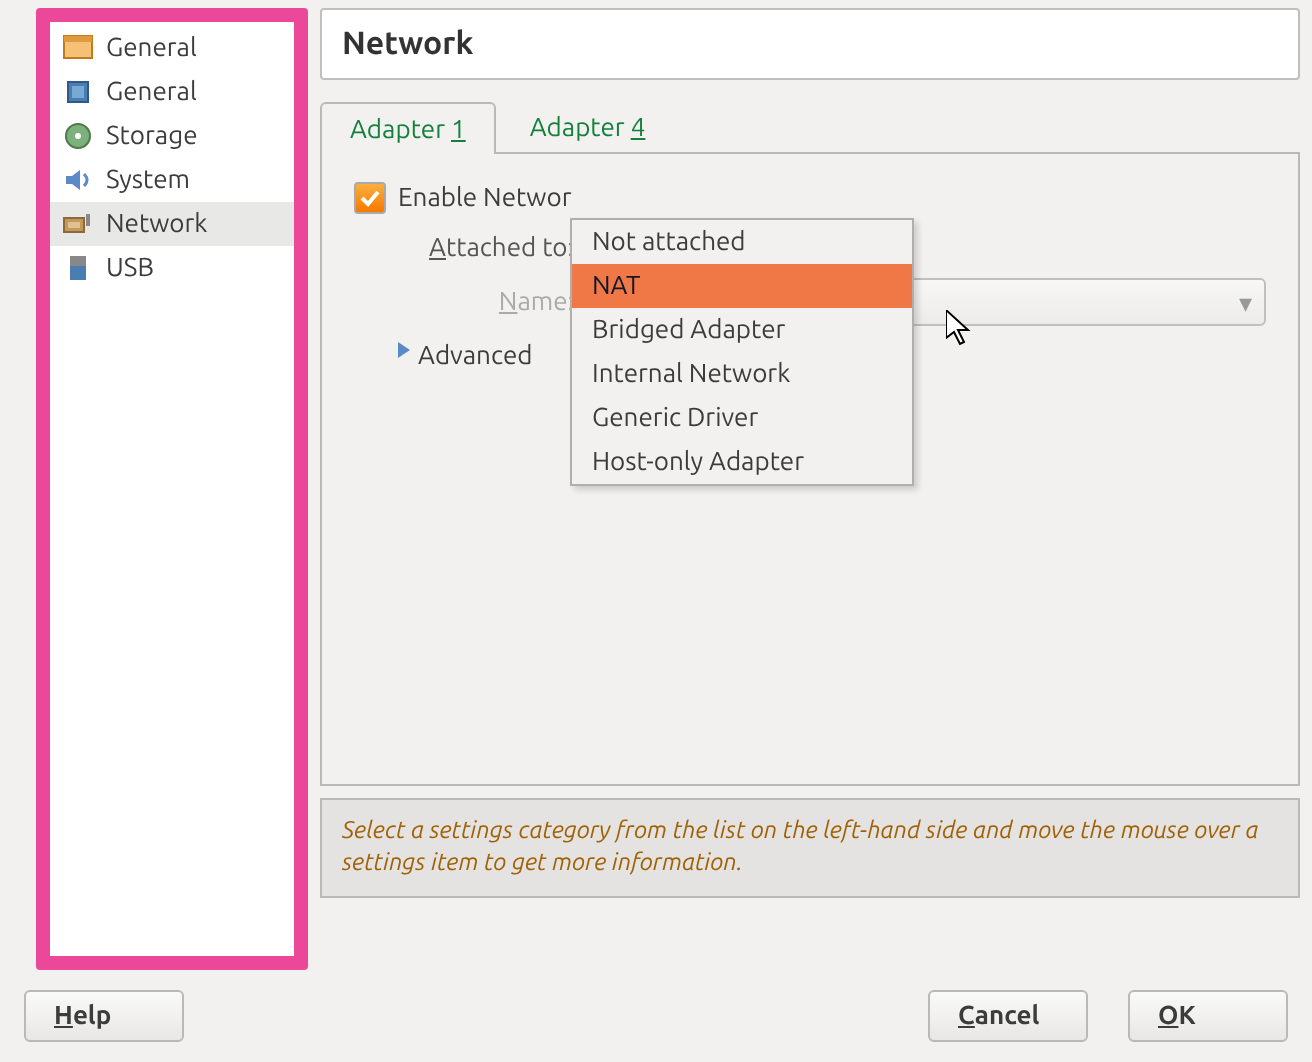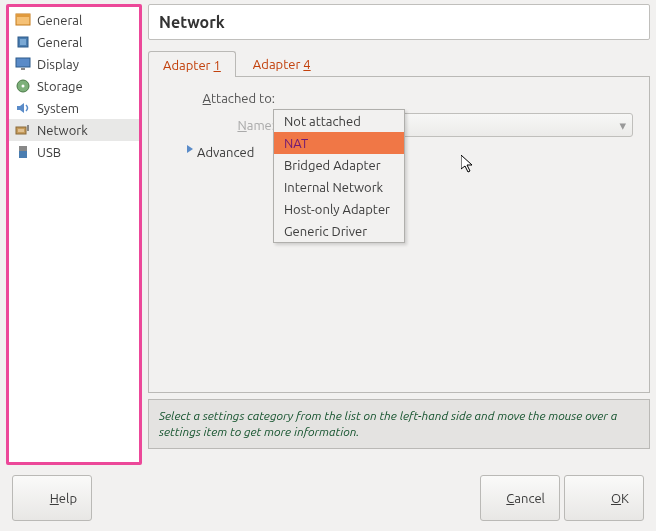--- a/index.html
+++ b/index.html
@@ -1,50 +1,50 @@
 <!DOCTYPE html>
 <html><head>
 <meta charset="utf-8">
 <style>
 * { box-sizing: border-box; margin: 0; padding: 0; font-family: "Ubuntu", "Segoe UI", sans-serif; font-size: 13px; }
 body { background: #f2f1f0; width: 656px; height: 531px; overflow: hidden; color: #3c3c3c; }
 .window { display: flex; flex-direction: column; height: 100%; }
 .content { display: flex; flex: 1; padding: 4px 6px 0 6px; gap: 6px; overflow: hidden; }
-.sidebar { width: 136px; background: #fff; border: 3px solid #ec4899; border-radius: 2px; padding: 2px 0; overflow: hidden; }
+.sidebar { width: 136px; background: #fff; border: 7px solid #ec4899; border-radius: 2px; padding: 2px 0; overflow: hidden; margin-left: 12px; }
 .sidebar-item { display: flex; align-items: center; gap: 6px; padding: 3px 6px; cursor: pointer; }
 .sidebar-item.active { background: #e8e8e7; }
 .sidebar-item .ico { width: 16px; height: 16px; display: flex; align-items: center; justify-content: center; }
 .sidebar-item .lbl { font-size: 13px; }
 .main { flex: 1; display: flex; flex-direction: column; gap: 8px; overflow: hidden; }
 .title-box { border: 1px solid #c0bfbc; background: #fff; border-radius: 2px; padding: 8px 10px; }
 .title-box h1 { font-size: 16px; font-weight: bold; color: #333; }
 .tabs { display: flex; border-bottom: 1px solid #bab9b6; margin-top: 2px; }
-.tab { padding: 6px 14px 5px; border: 1px solid transparent; border-bottom: none; border-radius: 3px 3px 0 0; cursor: pointer; color: #c2410c; margin-right: 2px; }
+.tab { padding: 6px 14px 5px; border: 1px solid transparent; border-bottom: none; border-radius: 3px 3px 0 0; cursor: pointer; color: #15803d; margin-right: 2px; }
 .tab .u { text-decoration: underline; }
 .tab.active { background: #f2f1f0; border-color: #bab9b6; position: relative; top: 1px; }
 .tab-page { border: 1px solid #bab9b6; border-top: none; background: #f2f1f0; padding: 14px 16px; flex: 0 0 auto; height: 316px; position: relative; }
 .row { display: flex; align-items: center; margin-bottom: 10px; }
 .check { width: 16px; height: 16px; border: 1px solid #aaa; border-radius: 2px; background: linear-gradient(#fcaf3e,#f57900); display: flex; align-items: center; justify-content: center; margin-right: 6px; }
 .check svg { width: 12px; height: 12px; }
 .form-row { display: flex; align-items: center; margin-bottom: 8px; }
 .form-label { width: 96px; text-align: right; padding-right: 8px; color: #555; }
 .form-label.muted { color: #aaa; }
 .form-label .u { text-decoration: underline; }
 .combo { flex: 1; height: 24px; border: 1px solid #c0bfbc; border-radius: 3px; background: linear-gradient(#f7f7f6,#ecebe9); display: flex; align-items: center; justify-content: flex-end; padding: 0 6px; color: #999; }
 .disclosure { display: flex; gap: 4px; margin-top: 2px; cursor: pointer; }
 .disclosure .tri { width: 0; height: 0; border-top: 4px solid transparent; border-bottom: 4px solid transparent; border-left: 6px solid #5a8bc8; }
-.dropdown { position: absolute; top: 32px; left: 124px; width: 132px; background: #f2f1f0; border: 1px solid #b0afac; box-shadow: 2px 2px 3px rgba(0,0,0,0.15); z-index: 10; }
+.dropdown { position: absolute; top: 32px; left: 124px; width: 172px; background: #f2f1f0; border: 1px solid #b0afac; box-shadow: 2px 2px 3px rgba(0,0,0,0.15); z-index: 10; }
 .dropdown-item { padding: 4px 10px; cursor: pointer; }
-.dropdown-item.hl { background: #f07746; color: #701a75; }
+.dropdown-item.hl { background: #f07746; color: #0f172a; }
 .hint-box { border: 1px solid #bab9b6; background: #e4e3e1; padding: 8px 10px; margin-top: 6px; flex: 0 0 auto; }
-.hint-box p { font-style: italic; color: #14532d; font-size: 12px; line-height: 1.35; }
+.hint-box p { font-style: italic; color: #a16207; font-size: 12px; line-height: 1.35; }
 .footer { display: flex; justify-content: space-between; padding: 10px 12px; }
-.btn { min-width: 80px; padding: 15px 14px; border: 1px solid #bab9b6; border-radius: 3px; background: linear-gradient(#fafaf9,#e8e7e5); cursor: pointer; text-align: right; }
+.btn { min-width: 80px; padding: 5px 14px; border: 1px solid #bab9b6; border-radius: 3px; background: linear-gradient(#fafaf9,#e8e7e5); cursor: pointer; text-align: left; font-weight: bold; }
 .btn .u { text-decoration: underline; }
-.footer-right { display: flex; gap: 4px; }
+.footer-right { display: flex; gap: 20px; }
 .cursor { position: absolute; top: 78px; left: 312px; z-index: 20; pointer-events: none; }
 </style>
 </head>
 <body>
 
 <div class="window">
   <div class="content">
     <div class="sidebar">
       <div class="sidebar-item">
         <span class="ico">
@@ -56,29 +56,20 @@
         <span class="lbl">General</span>
       </div>
       <div class="sidebar-item">
         <span class="ico">
             <svg viewBox="0 0 16 16">
               <rect x="3" y="3" width="10" height="10" fill="#4a7db0" stroke="#2d5a8a"></rect>
               <rect x="5" y="5" width="6" height="6" fill="#7aa8d4"></rect>
             </svg>
           </span>
         <span class="lbl">General</span>
-      </div>
-      <div class="sidebar-item">
-        <span class="ico">
-            <svg viewBox="0 0 16 16">
-              <rect x="1" y="2" width="14" height="9" fill="#5a8bc8" stroke="#2d5a8a"></rect>
-              <rect x="6" y="12" width="4" height="2" fill="#888"></rect>
-            </svg>
-          </span>
-        <span class="lbl">Display</span>
       </div>
       <div class="sidebar-item">
         <span class="ico">
             <svg viewBox="0 0 16 16">
               <ellipse cx="8" cy="8" rx="6" ry="6" fill="#7db07a" stroke="#4a7a47"></ellipse>
               <circle cx="8" cy="8" r="1.5" fill="#fff"></circle>
             </svg>
           </span>
         <span class="lbl">Storage</span>
       </div>
@@ -117,41 +108,49 @@
         <h1>Network</h1>
       </div>
 
       <div style="display:flex;flex-direction:column;flex:1;">
         <div class="tabs">
           <div class="tab active"><span>Adapter </span><span class="u">1</span></div>
           <div class="tab"><span>Adapter </span><span class="u">4</span></div>
         </div>
 
         <div class="tab-page">
+          <div class="row">
+            <span class="check">
+              <svg viewBox="0 0 12 12">
+                  <path d="M2 6 L5 9 L10 3" stroke="#fff" stroke-width="2" fill="none"></path>
+                </svg>
+            </span>
+            <span>Enable Networ</span>
+          </div>
           <div class="form-row" style="padding-left:22px;">
             <span class="form-label"><span class="u">A</span><span>ttached to:</span></span>
           </div>
           <div class="form-row" style="padding-left:22px;">
             <span class="form-label muted"><span class="u">N</span><span>ame:</span></span>
             <div class="combo">
                 <span>▾</span>
               </div>
           </div>
           <div class="disclosure" style="padding-left:22px;">
             <span class="tri"></span>
             <span><span class="u">A</span><span>dvanced</span></span>
           </div>
 
           <div class="dropdown">
             <div class="dropdown-item">Not attached</div>
             <div class="dropdown-item hl">NAT</div>
             <div class="dropdown-item">Bridged Adapter</div>
             <div class="dropdown-item">Internal Network</div>
+            <div class="dropdown-item">Generic Driver</div>
             <div class="dropdown-item">Host-only Adapter</div>
-            <div class="dropdown-item">Generic Driver</div>
           </div>
 
           <div class="cursor">
             <svg width="16" height="20" viewBox="0 0 16 20">
                 <path d="M0 0 L0 14 L4 11 L7 17 L9 16 L6 10 L11 10 Z" fill="#fff" stroke="#000" stroke-width="1"></path>
               </svg>
           </div>
         </div>
 
         <div class="hint-box">

